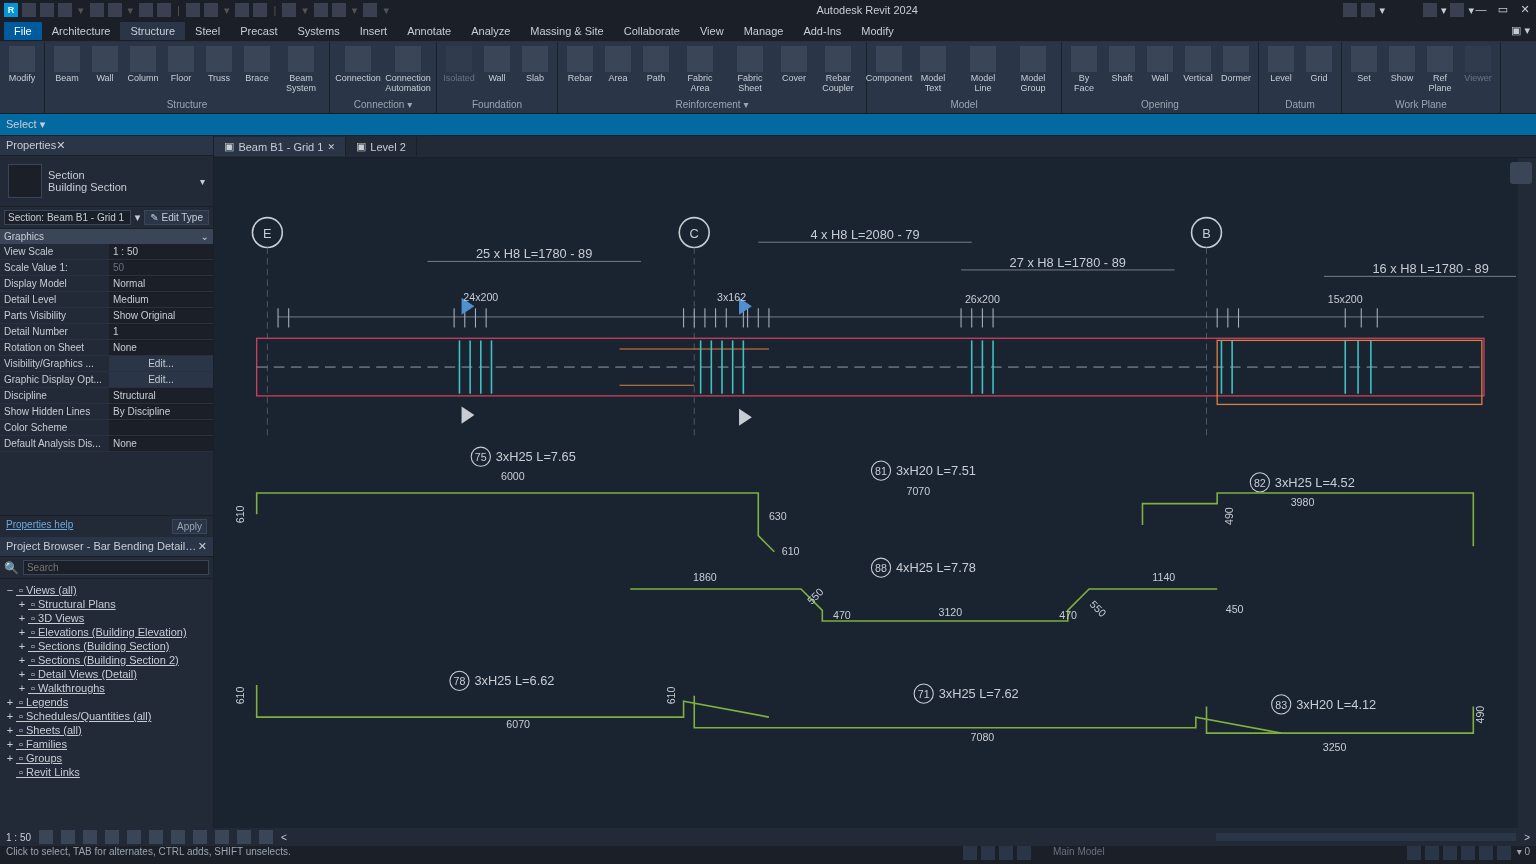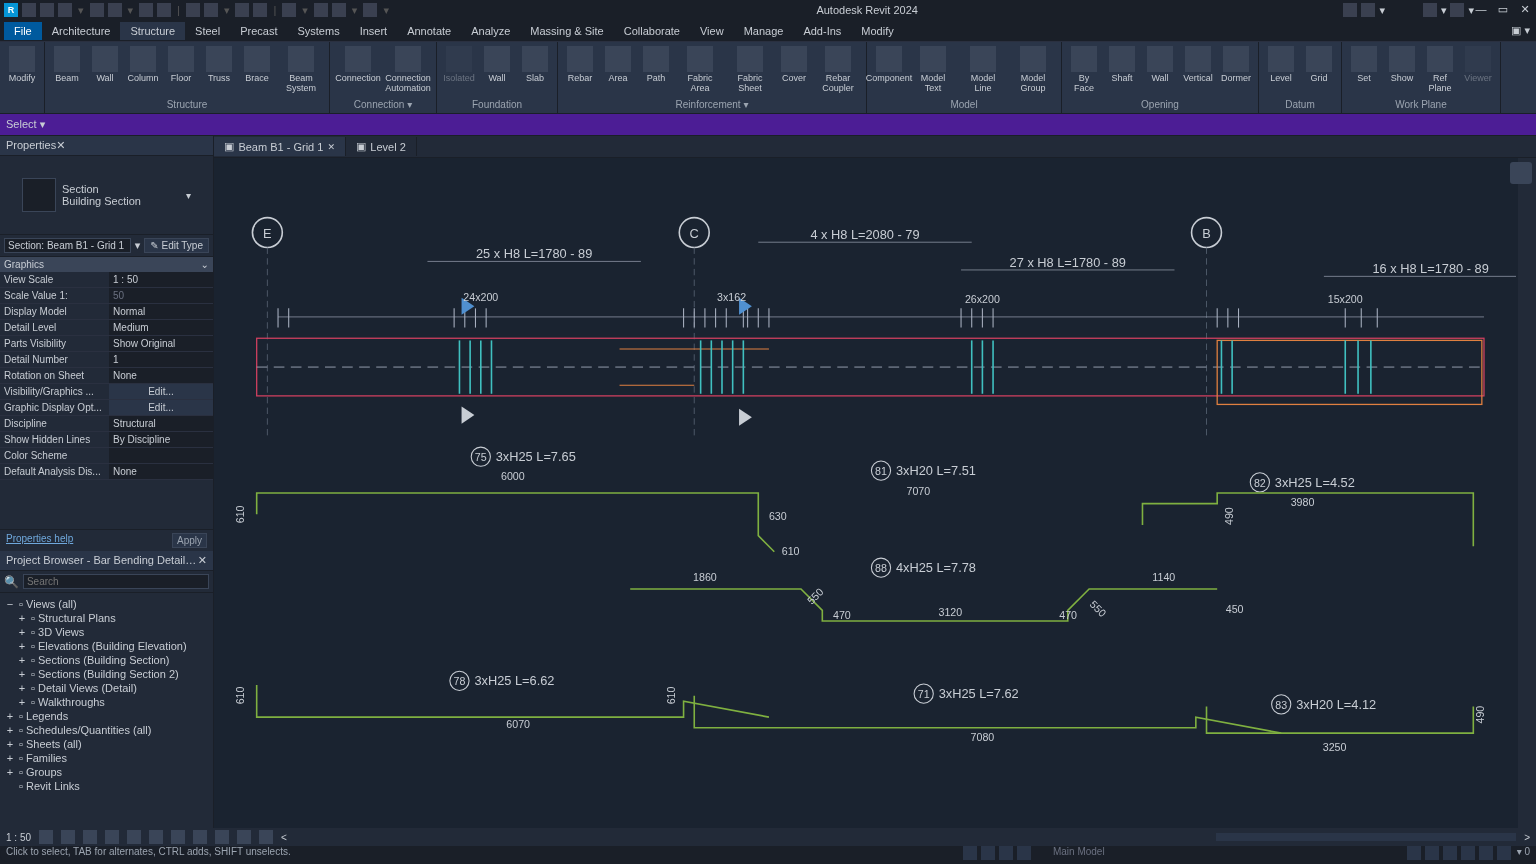--- a/index.html
+++ b/index.html
@@ -26,52 +26,52 @@
 .ribbon-panel { border-right: 1px solid #1a1f28; display: flex; flex-direction: column; padding: 2px 4px; }
 .ribbon-panel .tools { display: flex; gap: 2px; flex: 1; }
 .ribbon-panel .panel-label { text-align: center; font-size: 10px; padding: 1px 0; color: #9ba4b0; }
 .ribbon-tool { display: flex; flex-direction: column; align-items: center; justify-content: flex-start; width: 36px; cursor: pointer; padding-top: 2px; }
 .ribbon-tool.wide { width: 48px; }
 .ribbon-tool .icon { width: 26px; height: 26px; background: #3a4558; display: block; margin-bottom: 1px; }
 .ribbon-tool .label { font-size: 9px; text-align: center; line-height: 10px; color: #c8cdd4; }
 .ribbon-tool.disabled { opacity: 0.4; cursor: default; }
 
 
-.select-bar { height: 22px; background: #4c1d95; border-bottom: 1px solid #1a1f28; display: flex; align-items: center; padding: 0 6px; }
+.select-bar { height: 22px; background: #0369a1; border-bottom: 1px solid #1a1f28; display: flex; align-items: center; padding: 0 6px; }
 .select-bar span { font-size: 11px; }
 
 
 .main-area { display: flex; height: calc(864px - 20px - 22px - 72px - 22px - 18px - 18px); }
 
 
 .properties { width: 214px; background: #222a38; border-right: 1px solid #1a1f28; display: flex; flex-direction: column; }
 .panel-header { background: #2a3548; padding: 3px 6px; font-size: 11px; display: flex; justify-content: flex-start; border-bottom: 1px solid #1a1f28; }
 .panel-header .close { cursor: pointer; }
-.type-selector { display: flex; padding: 22px; gap: 6px; align-items: center; border-bottom: 1px solid #1a1f28; }
+.type-selector { display: flex; padding: 8px; gap: 6px; align-items: center; border-bottom: 1px solid #1a1f28; }
 .type-selector .thumb { width: 34px; height: 34px; background: #1a1f28; border: 1px solid #3a4558; }
 .type-selector .info { flex: 1; font-size: 11px; }
 .type-selector .arrow { font-size: 10px; }
 .instance-row { display: flex; padding: 3px 4px; gap: 4px; border-bottom: 1px solid #1a1f28; align-items: center; }
 .instance-row .combo { flex: 1; background: #1a1f28; border: 1px solid #3a4558; padding: 1px 3px; font-size: 10px; }
 .instance-row .edit-type { background: #2a3548; border: 1px solid #3a4558; padding: 1px 5px; font-size: 10px; cursor: pointer; }
 .prop-group-header { background: #3a4558; padding: 2px 4px; font-size: 10px; display: flex; justify-content: space-between; }
 .prop-row { display: flex; border-bottom: 1px solid #2a3040; font-size: 10px; }
 .prop-row .label { width: 109px; padding: 2px 4px; }
 .prop-row .value { flex: 1; padding: 2px 4px; background: #1a1f28; }
 .prop-row .value.btn { text-align: center; background: #2a3548; cursor: pointer; }
 .prop-footer { display: flex; justify-content: space-between; padding: 3px 6px; border-top: 1px solid #1a1f28; }
 .prop-footer a { color: #6fa8dc; text-decoration: underline; font-size: 10px; cursor: pointer; }
 .prop-footer button { background: #2a3548; border: 1px solid #3a4558; color: #9ba4b0; padding: 1px 4px; font-size: 10px; }
 
 
 .browser { flex: 1; overflow: hidden; }
 .search-row { display: flex; padding: 3px 4px; gap: 4px; align-items: center; border-bottom: 1px solid #1a1f28; }
 .search-row .search-icon { font-size: 12px; }
 .search-row input { flex: 1; background: #1a1f28; border: 1px solid #3a4558; padding: 1px 3px; color: #c8cdd4; font-size: 10px; }
-.tree { padding: 4px; }
+.tree { padding: 4px; text-decoration: underline; }
 .tree-item { padding: 1px 0; font-size: 11px; cursor: pointer; }
 .tree-item .toggle { display: inline-block; width: 12px; text-align: center; }
 .tree-item.level1 { padding-left: 12px; }
 
 
 .canvas { flex: 1; background: #1a2330; position: relative; }
 .view-tabs { height: 22px; background: #222a38; display: flex; align-items: center; border-bottom: 1px solid #1a1f28; }
 .view-tab { padding: 3px 10px; font-size: 11px; cursor: pointer; border-right: 1px solid #1a1f28; display: flex; gap: 4px; align-items: center; }
 .view-tab.active { background: #2a3548; }
 .view-tab .close-x { font-size: 9px; }

